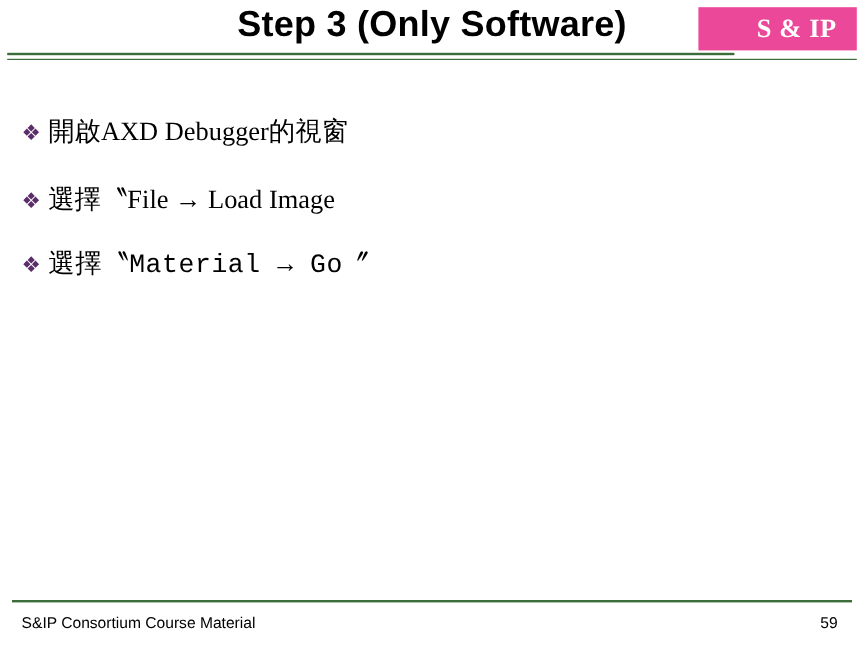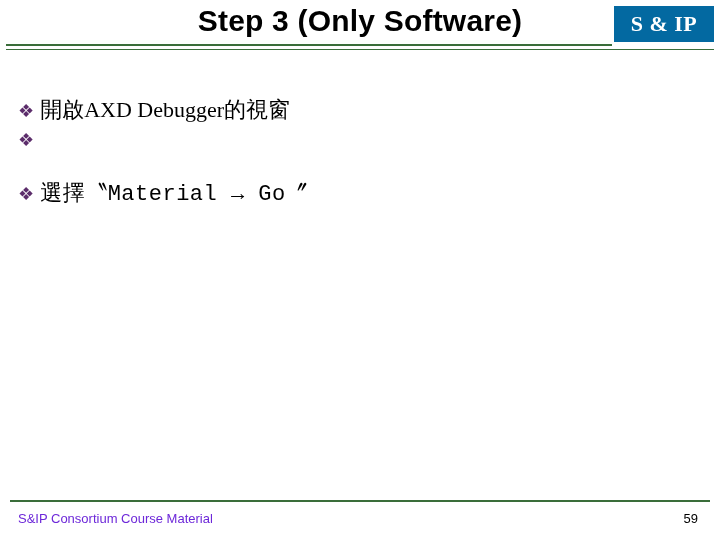--- a/index.html
+++ b/index.html
@@ -35,28 +35,29 @@
     color: #000;
     letter-spacing: 0.2px;
     margin-top: 20px;
   }
   .logo {
     position: absolute;
     top: 6px;
     right: 6px;
     width: 100px;
     height: 36px;
-    background: #0369a1;
+    background: #ec4899;
     color: #fff;
     font-family: "Times New Roman", serif;
     font-weight: bold;
     font-size: 22px;
     line-height: 36px;
     text-align: center;
     letter-spacing: 0.5px;
+    padding-left: 32px;
   }
   .hr-double {
     position: absolute;
     left: 6px;
     right: 108px;
     top: 44px;
     height: 0;
     border-top: 2.5px solid #3a6d3a;
   }
   .hr-thin {
@@ -100,21 +101,21 @@
     right: 10px;
     bottom: 38px;
     height: 0;
     border-top: 2px solid #3a6d3a;
   }
   .footer-left {
     position: absolute;
     left: 18px;
     bottom: 14px;
     font-size: 13px;
-    color: #6d28d9;
+    color: #000000;
   }
   .pagenum {
     position: absolute;
     right: 22px;
     bottom: 14px;
     font-size: 13px;
     color: #000;
     margin-top: 24px;
   }
 </style>
@@ -134,20 +135,21 @@
 
   <div class="content">
 
     <div class="bullet-row">
       <span class="bullet-icon">❖</span>
       <span class="bullet-text">開啟AXD Debugger的視窗</span>
     </div>
 
     <div class="bullet-row">
       <span class="bullet-icon">❖</span>
+      <span class="bullet-text">選擇〝File → Load Image</span>
     </div>
 
     <div class="bullet-row">
       <span class="bullet-icon">❖</span>
       <span class="bullet-text mono-ish">選擇〝Material → Go〞</span>
     </div>
 
   </div>
 
   <div class="footer-line"></div>

